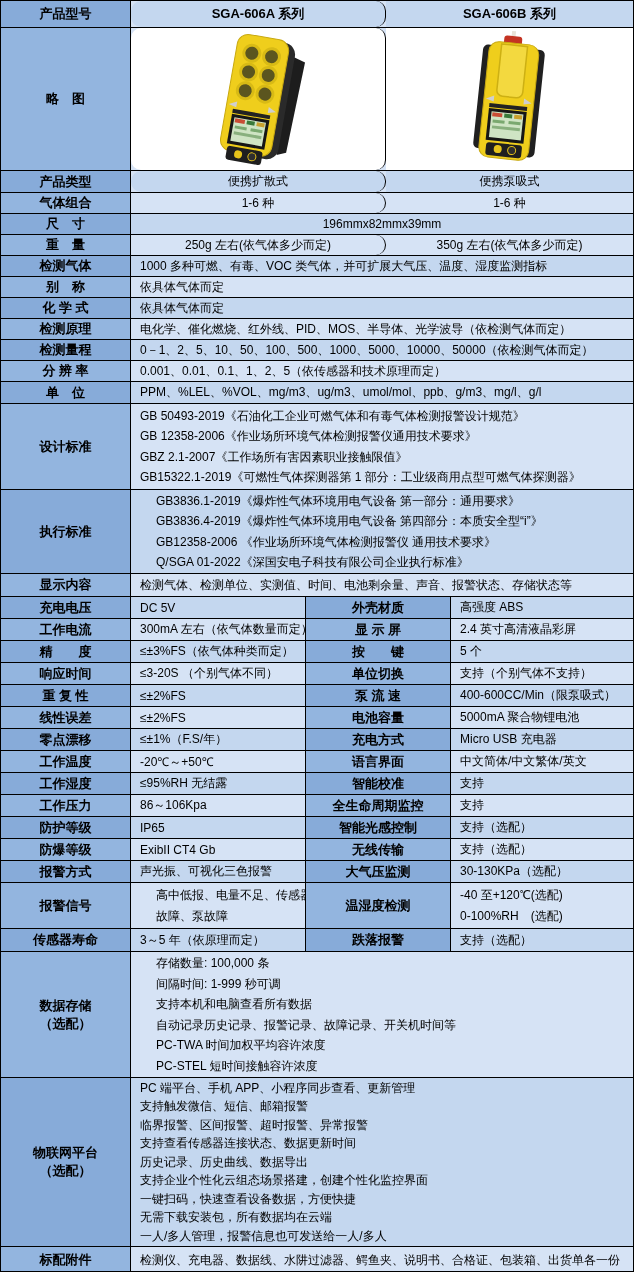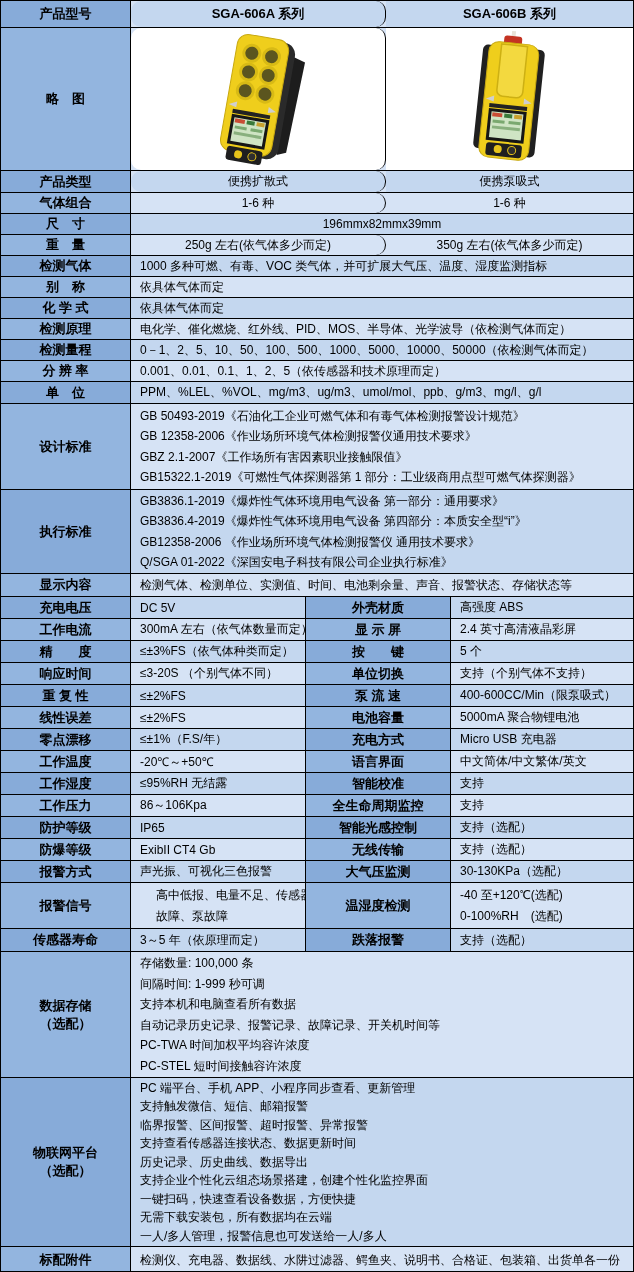--- a/index.html
+++ b/index.html
@@ -167,21 +167,21 @@
         <div>GB 50493-2019《石油化工企业可燃气体和有毒气体检测报警设计规范》</div>
         <div>GB 12358-2006《作业场所环境气体检测报警仪通用技术要求》</div>
         <div>GBZ 2.1-2007《工作场所有害因素职业接触限值》</div>
         <div>GB15322.1-2019《可燃性气体探测器第 1 部分：工业级商用点型可燃气体探测器》</div>
       </div>
     </div>
   </div>
 
   <div class="tr rB" style="height:84px">
     <div class="td c-label lab">执行标准</div>
-    <div class="td c-full val" style="padding-left:0">
+    <div class="td c-full val" style="padding-left:16px">
       <div class="lines">
         <div>GB3836.1-2019《爆炸性气体环境用电气设备 第一部分：通用要求》</div>
         <div>GB3836.4-2019《爆炸性气体环境用电气设备 第四部分：本质安全型“i”》</div>
         <div>GB12358-2006 《作业场所环境气体检测报警仪 通用技术要求》</div>
         <div>Q/SGA 01-2022《深国安电子科技有限公司企业执行标准》</div>
       </div>
     </div>
   </div>
 
   <div class="tr rA" style="height:23px">
@@ -290,21 +290,21 @@
     <div class="td c-v1 val">3～5 年（依原理而定）</div>
     <div class="td c-l2 lab">跌落报警</div>
     <div class="td c-v2 val">支持（选配）</div>
   </div>
 
   <div class="tr rA" style="height:126px">
     <div class="td c-label labL stackc">
       <div>数据存储</div>
       <div>（选配）</div>
     </div>
-    <div class="td c-full val" style="padding-left:0">
+    <div class="td c-full val" style="padding-left:16px">
       <div class="lines">
         <div>存储数量: 100,000 条</div>
         <div>间隔时间: 1-999 秒可调</div>
         <div>支持本机和电脑查看所有数据</div>
         <div>自动记录历史记录、报警记录、故障记录、开关机时间等</div>
         <div>PC-TWA 时间加权平均容许浓度</div>
         <div>PC-STEL 短时间接触容许浓度</div>
       </div>
     </div>
   </div>

